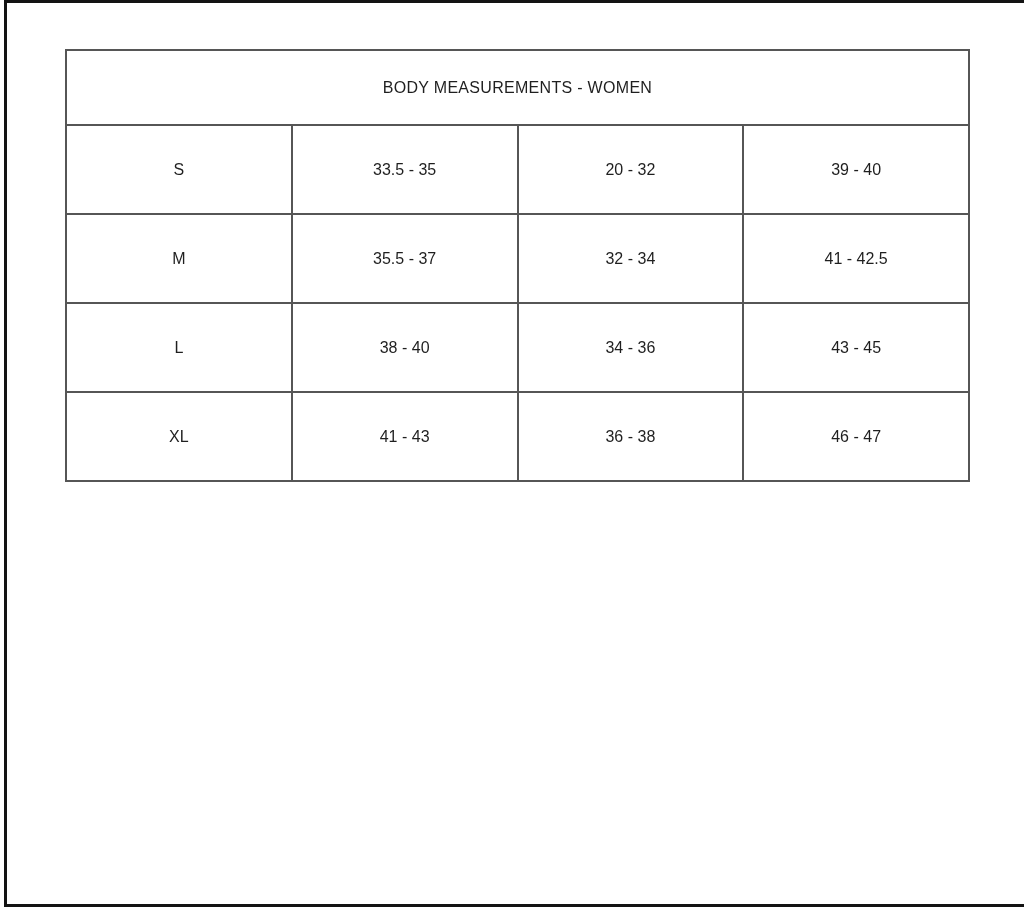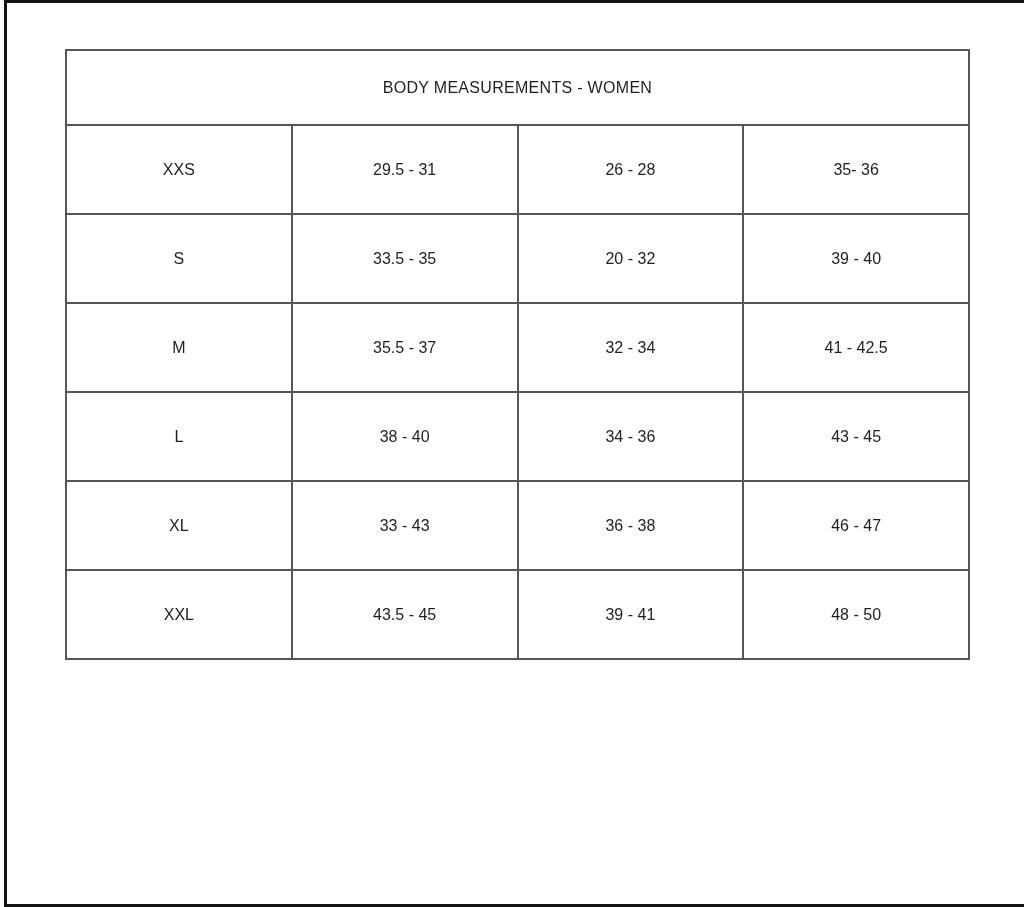--- a/index.html
+++ b/index.html
@@ -56,50 +56,38 @@
 </head>
 <body>
 
 <div class="page-frame">
   <table class="size-chart">
     <tbody>
       <tr>
         <td class="title-cell" colspan="4">BODY MEASUREMENTS - WOMEN</td>
       </tr>
       <tr>
-        <td class="data-cell">XXS</td>
-        <td class="data-cell">29.5 - 31</td>
-        <td class="data-cell">26 - 28</td>
-        <td class="data-cell">35- 36</td>
-      </tr>
-      <tr>
         <td class="data-cell">S</td>
         <td class="data-cell">33.5 - 35</td>
         <td class="data-cell">20 - 32</td>
         <td class="data-cell">39 - 40</td>
       </tr>
       <tr>
         <td class="data-cell">M</td>
         <td class="data-cell">35.5 - 37</td>
         <td class="data-cell">32 - 34</td>
         <td class="data-cell">41 - 42.5</td>
       </tr>
       <tr>
         <td class="data-cell">L</td>
         <td class="data-cell">38 - 40</td>
         <td class="data-cell">34 - 36</td>
         <td class="data-cell">43 - 45</td>
       </tr>
       <tr>
         <td class="data-cell">XL</td>
-        <td class="data-cell">33 - 43</td>
+        <td class="data-cell">41 - 43</td>
         <td class="data-cell">36 - 38</td>
         <td class="data-cell">46 - 47</td>
-      </tr>
-      <tr>
-        <td class="data-cell">XXL</td>
-        <td class="data-cell">43.5 - 45</td>
-        <td class="data-cell">39 - 41</td>
-        <td class="data-cell">48 - 50</td>
       </tr>
     </tbody>
   </table>
 </div>
 
 </body></html>

